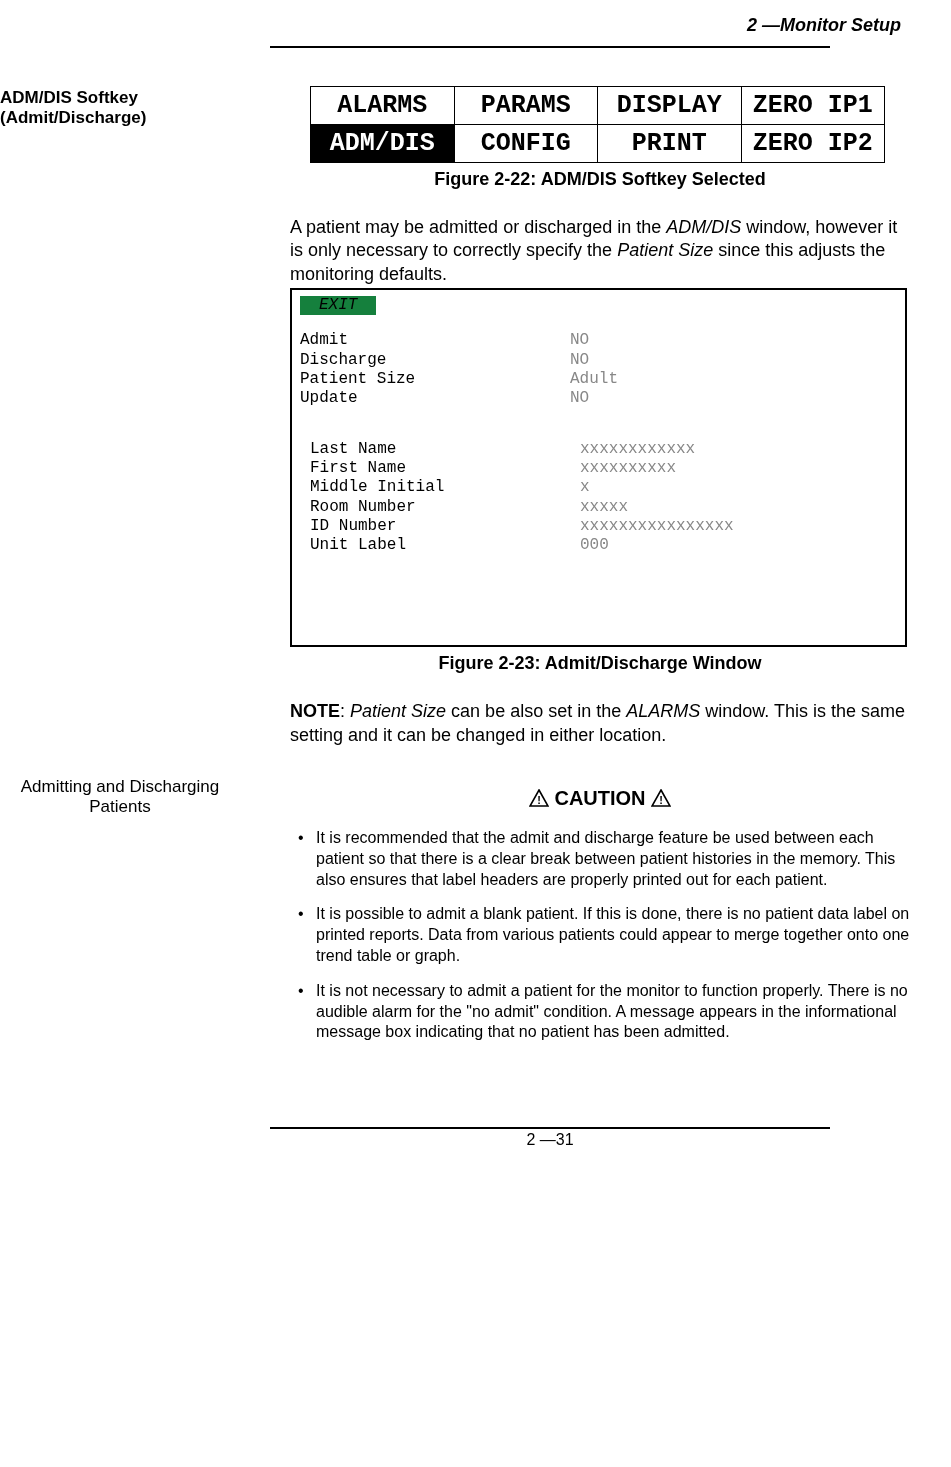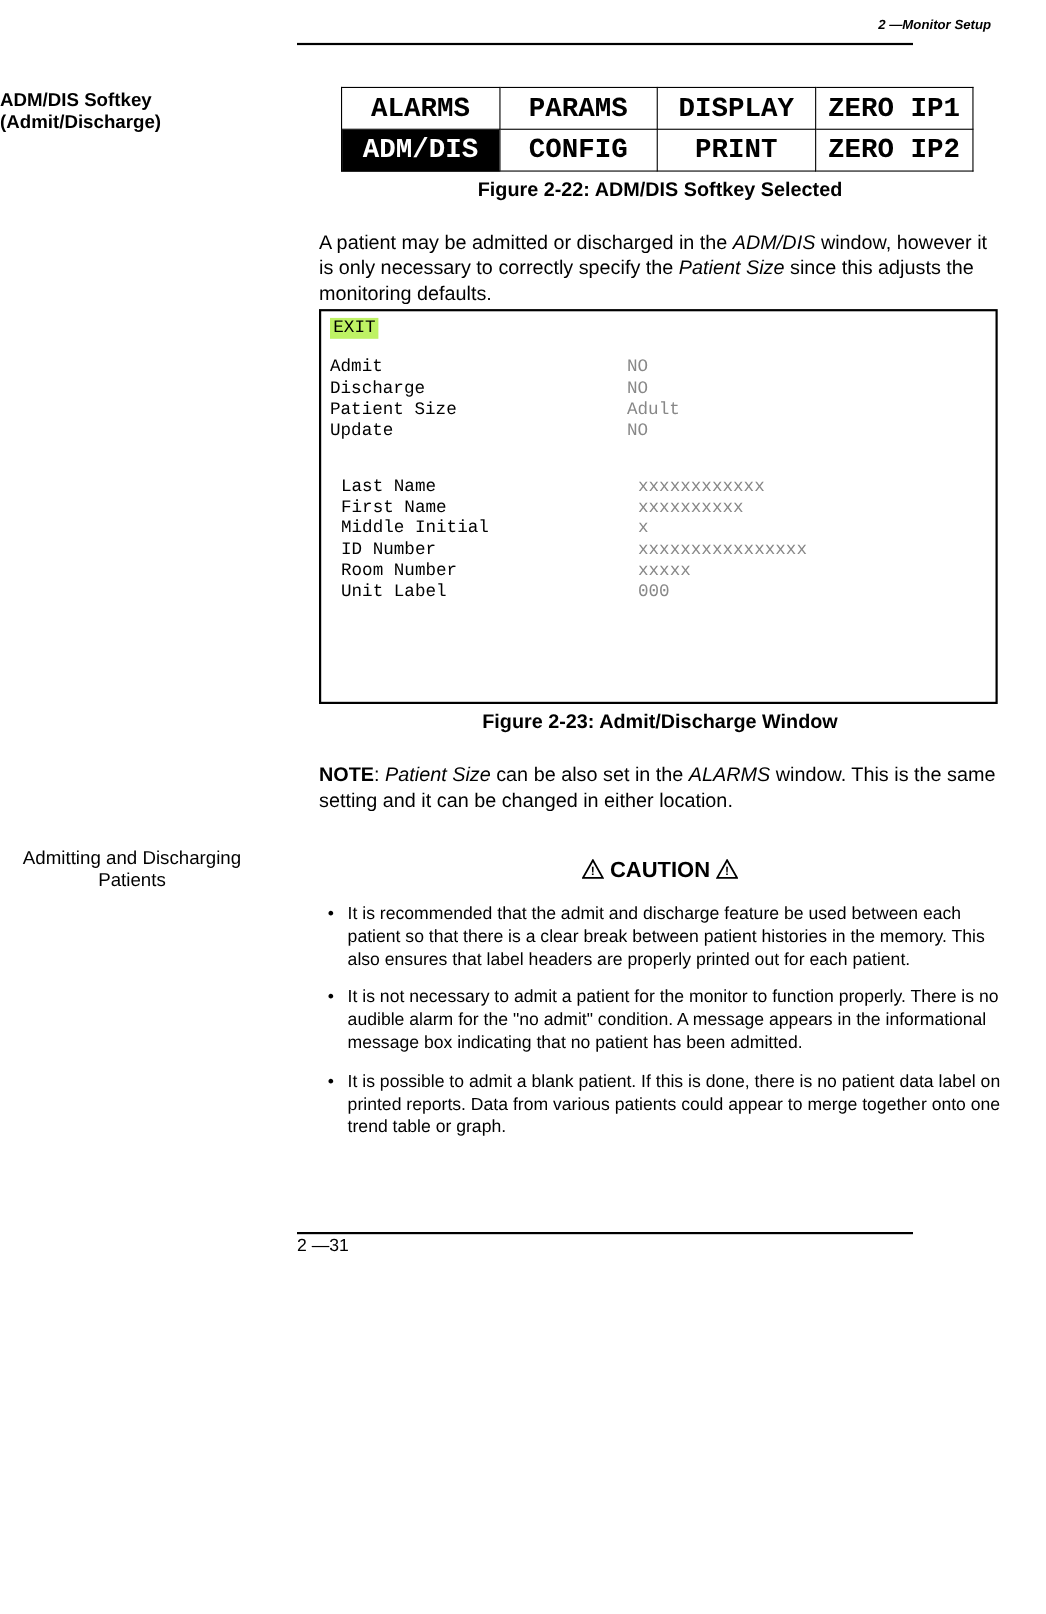--- a/index.html
+++ b/index.html
@@ -12,21 +12,21 @@
     background: #fff;
   }
   .page {
     padding: 15px 40px 20px 0;
     position: relative;
   }
   .running-header {
     text-align: right;
     font-weight: bold;
     font-style: italic;
-    font-size: 12px;
+    font-size: 18px;
     padding-right: 10px;
     padding-left: 34px;
   }
   .top-rule {
     border-top: 2.5px solid #000;
     margin: 10px 0 0 270px;
     width: 560px;
   }
   .content-row {
     display: flex;
@@ -87,23 +87,24 @@
     border: 2px solid #000;
     width: 617px;
     margin-top: 2px;
     padding: 6px 8px 90px 8px;
     font-family: "Courier New", monospace;
     font-size: 16px;
     line-height: 1.2;
     box-sizing: border-box;
   }
   .adm-exit {
-    background: #bef264;
+    background: #15803d;
     display: inline-block;
-    padding: 0 3px;
+    padding: 0 19px;
+    font-style: italic;
   }
   .adm-row {
     display: flex;
   }
   .adm-label {
     width: 270px;
     flex: 0 0 270px;
   }
   .adm-val {
     color: #888;
@@ -139,21 +140,21 @@
     position: absolute;
     left: 8px;
     top: 0;
   }
   .bottom-rule {
     border-top: 2.5px solid #000;
     margin: 70px 0 0 270px;
     width: 560px;
   }
   .page-number {
-    text-align: left;
+    text-align: center;
     font-size: 16px;
     margin-top: 2px;
     margin-left: 270px;
     width: 560px;
   }
 </style>
 </head>
 <body>
 
 <div class="page">
@@ -212,26 +213,26 @@
             </div>
           <div class="adm-row">
               <span class="adm-label">First Name</span>
               <span class="adm-val">xxxxxxxxxx</span>
             </div>
           <div class="adm-row">
               <span class="adm-label">Middle Initial</span>
               <span class="adm-val">x</span>
             </div>
           <div class="adm-row">
+              <span class="adm-label">Room Number</span>
+              <span class="adm-val">xxxxx</span>
+            </div>
+          <div class="adm-row">
               <span class="adm-label">ID Number</span>
               <span class="adm-val">xxxxxxxxxxxxxxxx</span>
-            </div>
-          <div class="adm-row">
-              <span class="adm-label">Room Number</span>
-              <span class="adm-val">xxxxx</span>
             </div>
           <div class="adm-row">
               <span class="adm-label">Unit Label</span>
               <span class="adm-val">000</span>
             </div>
         </div>
       </div>
       <div class="figcap">Figure 2-23: Admit/Discharge Window</div>
 
       <p class="para">
@@ -254,21 +255,21 @@
         <span>CAUTION</span>
         <span class="tri">
           <svg width="20" height="18" viewBox="0 0 20 18">
               <polygon points="10,1 19,17 1,17" fill="none" stroke="#000" stroke-width="1.6"></polygon>
               <text x="10" y="14.5" text-anchor="middle" font-size="11" font-family="Arial" font-weight="bold">!</text>
             </svg>
         </span>
       </div>
       <ul class="caution-list">
         <li>It is recommended that the admit and discharge feature be used between each patient so that there is a clear break between patient histories in the memory. This also ensures that label headers are properly printed out for each patient.</li>
+        <li>It is possible to admit a blank patient. If this is done, there is no patient data label on printed reports. Data from various patients could appear to merge together onto one trend table or graph.</li>
         <li>It is not necessary to admit a patient for the monitor to function properly. There is no audible alarm for the "no admit" condition. A message appears in the informational message box indicating that no patient has been admitted.</li>
-        <li>It is possible to admit a blank patient. If this is done, there is no patient data label on printed reports. Data from various patients could appear to merge together onto one trend table or graph.</li>
       </ul>
     </div>
   </div>
 
   <div class="bottom-rule"></div>
   <div class="page-number">2 —31</div>
 </div>
 
 </body></html>

